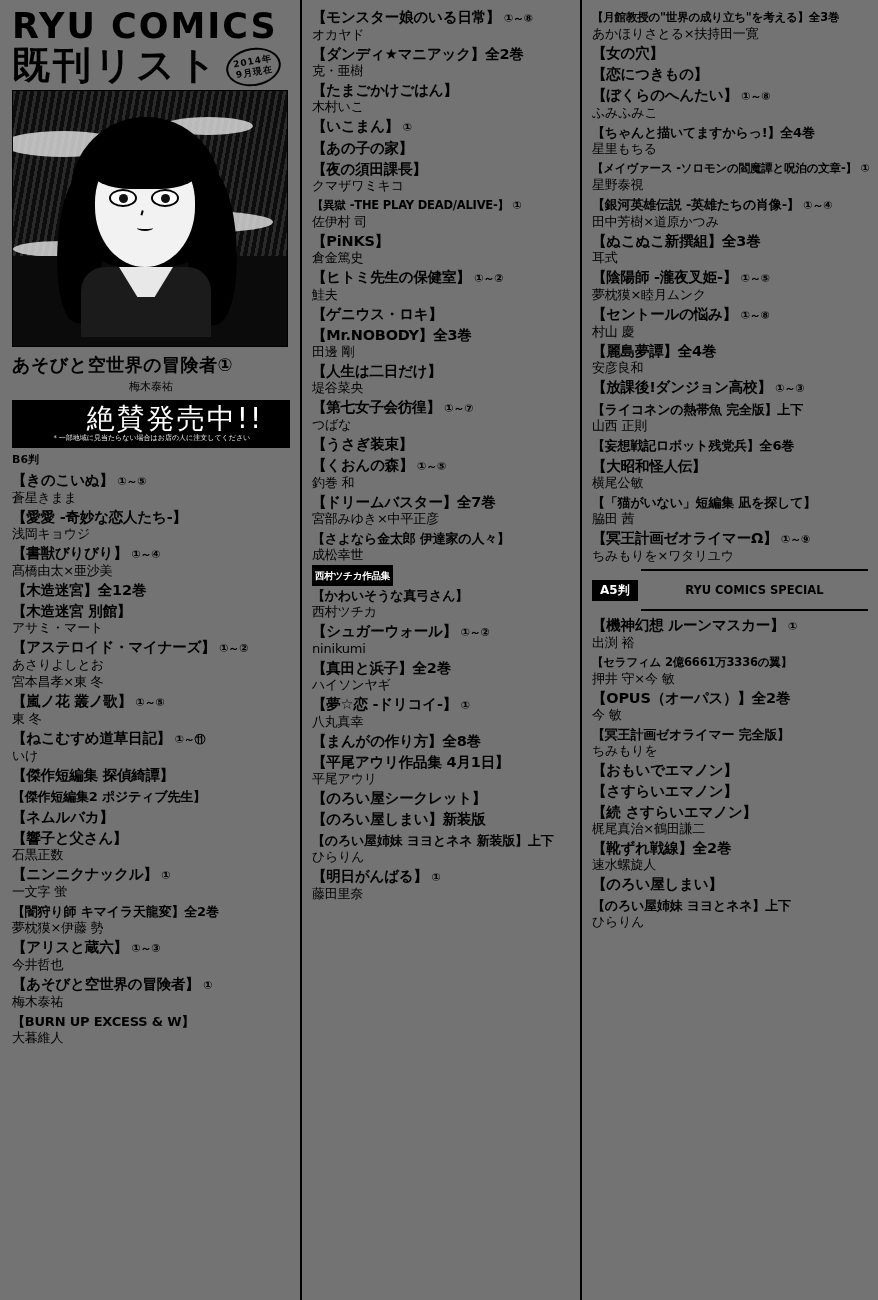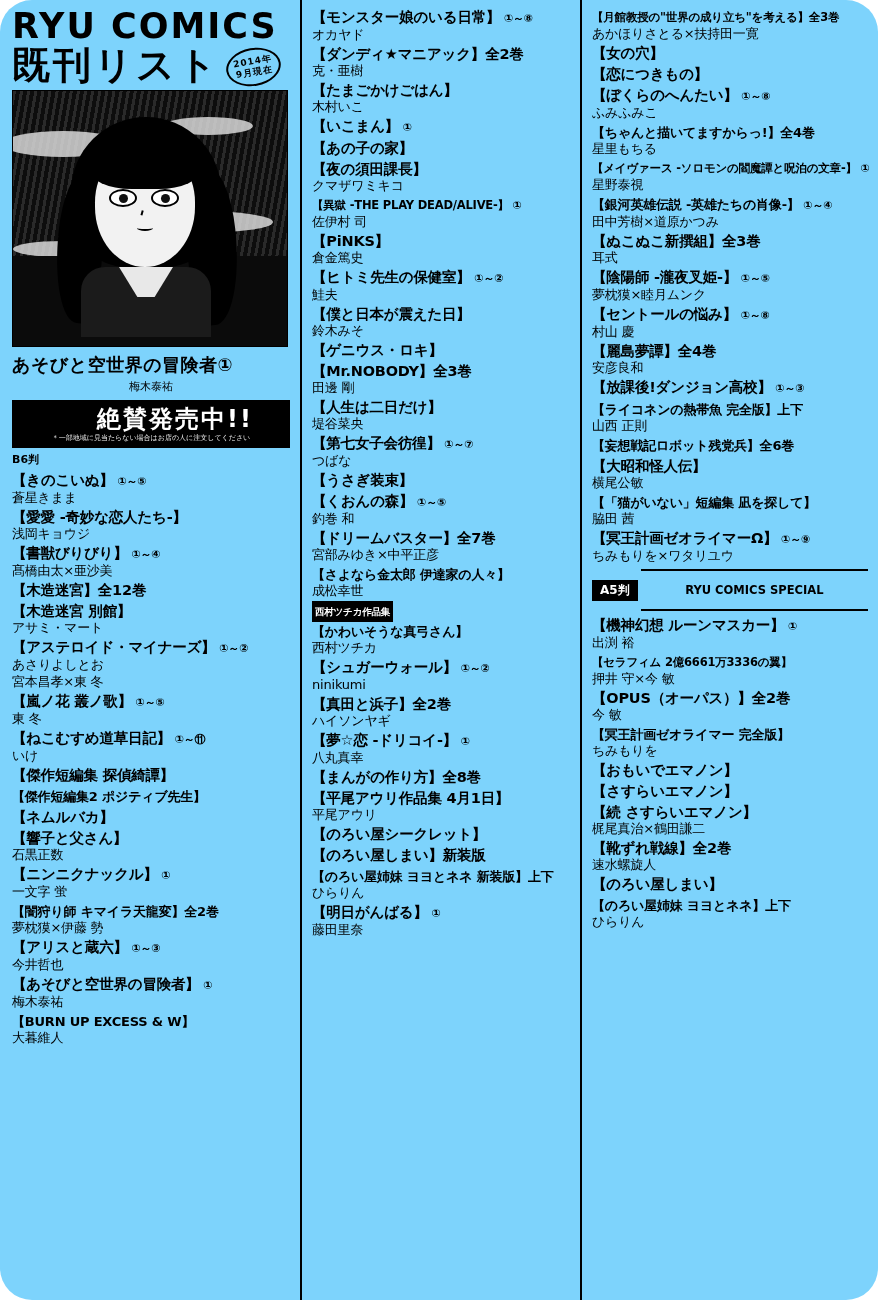--- a/index.html
+++ b/index.html
@@ -1,17 +1,17 @@
 <!DOCTYPE html>
 <html><head>
 <meta charset="utf-8">
 <style>
   html,body{margin:0;padding:0;background:#fff;}
   body{width:878px;height:1300px;font-family:"DejaVu Sans","Liberation Sans",sans-serif;color:#000;}
-  .page{position:relative;width:878px;height:1300px;overflow:hidden;background:#7dd3fc;border-radius:32px;}
+  .page{position:relative;width:878px;height:1300px;overflow:hidden;background:#737373;}
 
   
   .col{position:absolute;top:0;height:1300px;box-sizing:border-box;}
   .col1{left:0;width:300px;padding:8px 10px 0 12px;}
   .col2{left:300px;width:324px;padding:8px 8px 0 10px;border-left:2px solid #000;}
   .col3{left:580px;width:298px;padding:8px 10px 0 10px;border-left:2px solid #000;}
 
   
   .logo{font-family:"DejaVu Sans","Liberation Sans",sans-serif;font-weight:bold;letter-spacing:1px;}
   .logo-ryu{font-size:35px;line-height:36px;letter-spacing:2px;}
@@ -45,21 +45,21 @@
   .mouth{position:absolute;left:66px;top:108px;width:16px;height:4px;border-bottom:2px solid #000;border-radius:0 0 60% 60%;}
   .nose{position:absolute;left:70px;top:94px;width:5px;height:5px;border-left:2px solid #000;transform:rotate(15deg);}
   .body{position:absolute;left:10px;top:150px;width:130px;height:70px;background:#1b1b1b;border-radius:24px 24px 0 0;}
   .collar{position:absolute;left:48px;top:150px;width:54px;height:30px;background:#e8e8e8;clip-path:polygon(0 0,100% 0,66% 100%,34% 100%);}
 
   .cover-title{margin-top:6px;font-size:18px;font-weight:bold;letter-spacing:.5px;}
   .cover-author{font-size:11px;text-align:center;margin-top:2px;}
 
   
   .banner{margin-top:6px;background:#000;color:#fff;text-align:center;padding:4px 0 5px 0;}
-  .banner .big{font-size:24px;font-weight:bold;letter-spacing:2px;line-height:30px;margin-left:48px;}
+  .banner .big{font-size:28px;font-weight:normal;letter-spacing:2px;line-height:30px;margin-left:48px;}
   .banner .small{font-size:7px;line-height:9px;opacity:.95;letter-spacing:0;}
   .size-tag{font-size:11px;font-weight:bold;margin-top:4px;margin-bottom:4px;}
 
   
   .entry{margin-bottom:2px;}
   .title{font-size:14.5px;font-weight:bold;line-height:19px;letter-spacing:-.2px;white-space:nowrap;}
   .title.sm{font-size:13px;}
   .title.xs{font-size:11.5px;}
   .author{font-size:13px;line-height:14px;margin-bottom:3px;letter-spacing:-.2px;}
   .vol{font-size:11px;font-weight:bold;}
@@ -221,24 +221,20 @@
         </div>
         <div class="entry">
           <div class="title"><span>【PiNKS】</span></div>
           <div class="author">倉金篤史</div>
         </div>
         <div class="entry">
           <div class="title"><span>【ヒトミ先生の保健室】</span><span class="vol"> ①～②</span></div>
           <div class="author">鮭夫</div>
         </div>
         <div class="entry">
-          <div class="title"><span>【僕と日本が震えた日】</span></div>
-          <div class="author">鈴木みそ</div>
-        </div>
-        <div class="entry">
           <div class="title"><span>【ゲニウス・ロキ】</span></div>
         </div>
         <div class="entry">
           <div class="title"><span>【Mr.NOBODY】全3巻</span></div>
           <div class="author">田邊 剛</div>
         </div>
         <div class="entry">
           <div class="title"><span>【人生は二日だけ】</span></div>
           <div class="author">堤谷菜央</div>
         </div>

